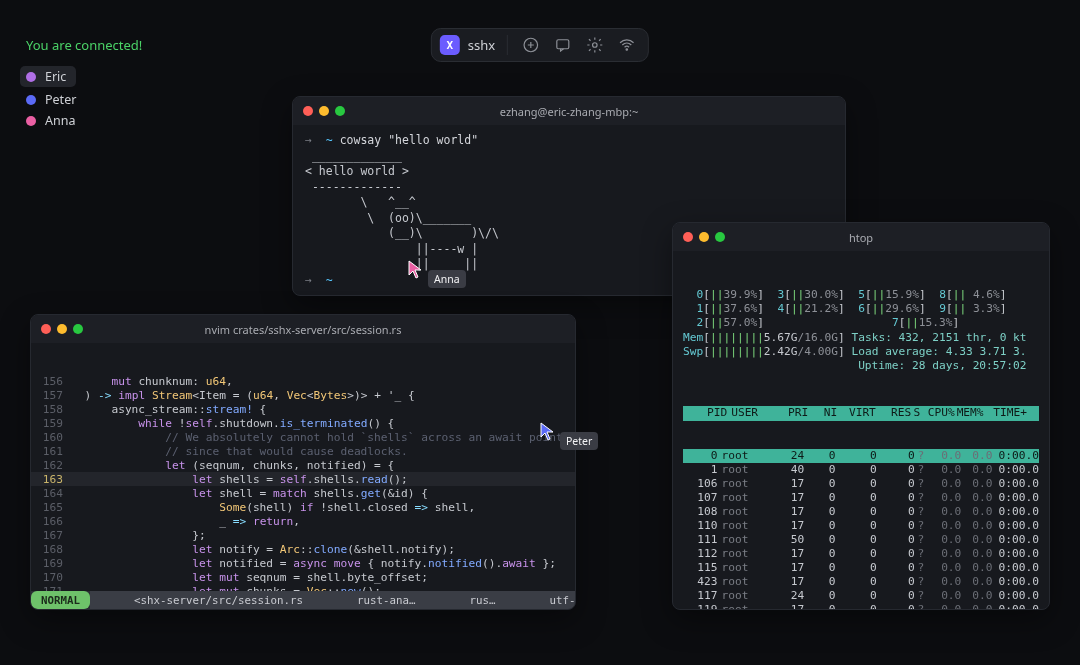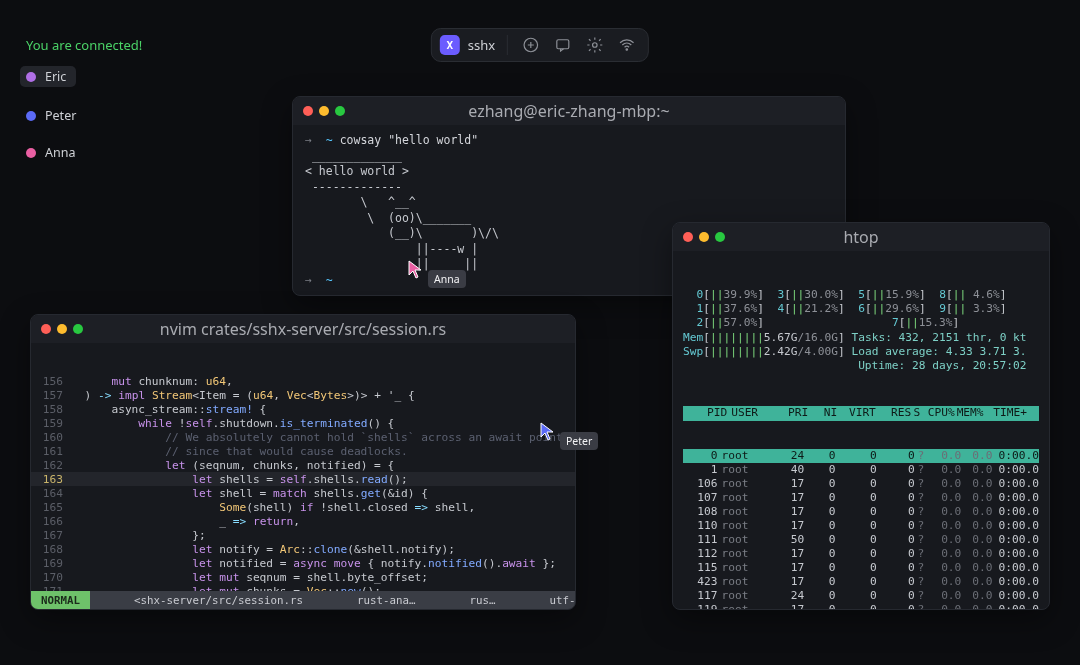--- a/index.html
+++ b/index.html
@@ -31,41 +31,41 @@
     display: flex; align-items: center; justify-content: center;
     color: #fff; font-weight: 700; font-size: 11px;
   }
   .brand-name { color: #cfd1d6; font-size: 13px; font-family: -apple-system, system-ui, sans-serif; }
   .tb-icons { display: flex; gap: 14px; align-items: center; }
   .tb-icon { width: 18px; height: 18px; color: #8c8f96; cursor: pointer; }
   .tb-icon svg { width: 100%; height: 100%; stroke: currentColor; fill: none; stroke-width: 1.6; }
 
   
   .connected { position: absolute; top: 36px; left: 26px; color: #4bd267; font-family: -apple-system, system-ui, sans-serif; font-size: 13px; }
-  .users { position: absolute; top: 66px; left: 26px; display: flex; flex-direction: column; gap: 20px; font-family: -apple-system, system-ui, sans-serif; font-size: 12.5px; }
+  .users { position: absolute; top: 66px; left: 26px; display: flex; flex-direction: column; gap: 4px; font-family: -apple-system, system-ui, sans-serif; font-size: 12.5px; }
   .user { display: flex; align-items: center; gap: 9px; color: #cfd1d6; }
   .dot { width: 10px; height: 10px; border-radius: 50%; }
   .user.sel { background: #23252b; padding: 2px 10px 2px 6px; border-radius: 5px; margin-left: -6px; }
 
   
   .win {
     position: absolute;
     background: #17191e;
     border: 1px solid #262930;
     border-radius: 8px;
     box-shadow: 0 10px 30px rgba(0,0,0,.4);
     overflow: hidden;
     display: flex; flex-direction: column;
   }
   .titlebar {
     height: 28px; display: flex; align-items: center;
     padding: 0 10px;
     background: #1d1f25;
     font-family: -apple-system, system-ui, sans-serif;
-    color: #a9abb1; font-size: 16px;
+    color: #a9abb1; font-size: 11px;
     position: relative;
   }
   .lights { display: flex; gap: 6px; }
   .light { width: 10px; height: 10px; border-radius: 50%; }
   .lr { background: #ff5f57; } .ly { background: #febc2e; } .lg { background: #28c840; }
   .wtitle { position: absolute; left: 0; right: 0; text-align: center; pointer-events: none; }
   .term-body {
     flex: 1; padding: 8px 12px 10px;
     white-space: pre;
     font-size: 11.5px; line-height: 1.35;
@@ -105,21 +105,21 @@
   .c-fn { color: #82aaff; }
   .c-op { color: #89ddff; }
   .c-cm { color: #5b6070; }
   .c-st { color: #c792ea; }
   .nvim-status {
     height: 18px; display: flex; align-items: stretch;
     font-size: 10.8px; font-family: ui-monospace, Menlo, monospace;
     background: #2a2d33;
   }
   .sseg { display: flex; align-items: center; padding: 0 10px; }
-  .s-normal { background: #6ec26a; color: #1b2a1b; font-weight: 600; }
+  .s-normal { background: #6ec26a; color: #1b2a1b; font-weight: 600; border-radius: 6px; }
   .s-path { background: #3a3d45; color: #c9cbd1; flex: 0 0 auto; padding-left: 44px; }
   .s-mid { flex: 1; }
   .s-pos { background: #6ec26a; color: #1b2a1b; }
   .s-end { background: #3a3d45; color: #c9cbd1; width: 22px; justify-content:center; }
 
   
   .htop .term-body { padding: 8px 10px 0; font-size: 11.2px; line-height: 1.28; }
   .htop-head { white-space: pre; }
   .hc-num { color: #64c8d2; }
   .hc-bar { color: #7dd87d; }

